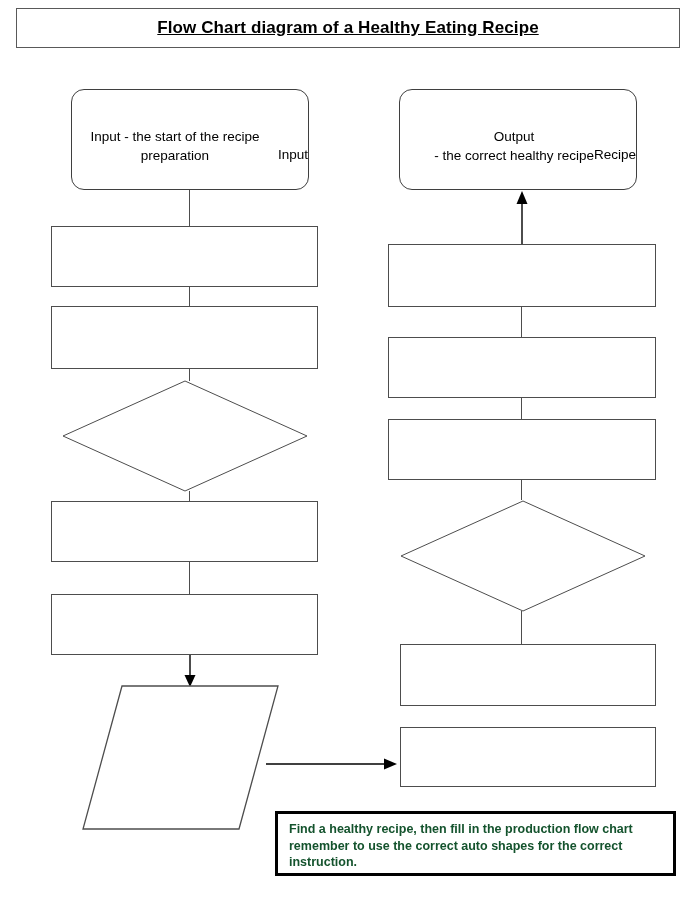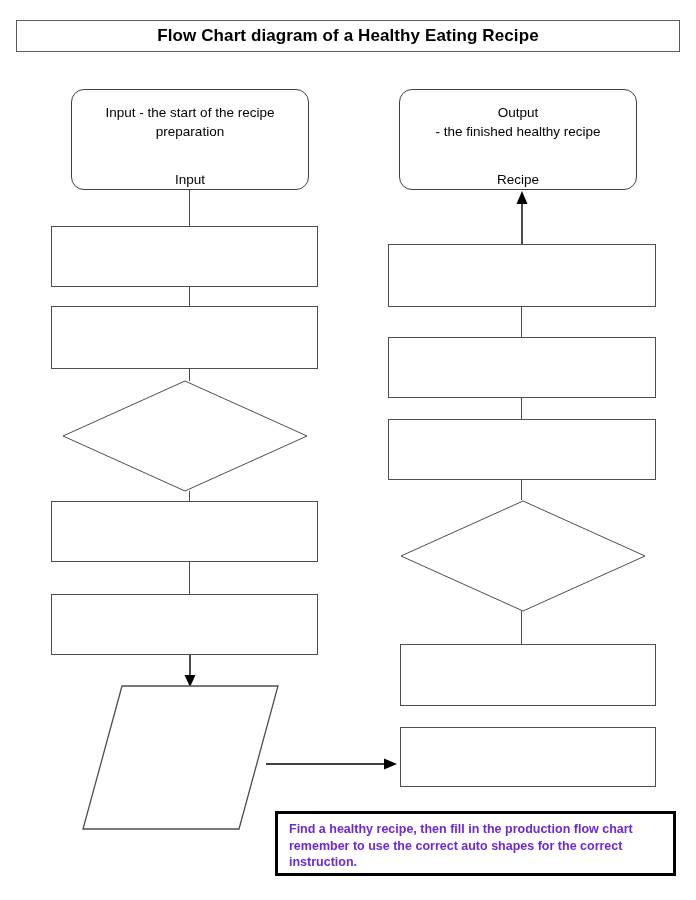--- a/index.html
+++ b/index.html
@@ -14,46 +14,47 @@
   #page {
     position: relative;
     width: 696px;
     height: 900px;
     background: #ffffff;
     overflow: hidden;
   }
   .title-box {
     position: absolute;
     left: 16px;
-    top: 20px;
+    top: 8px;
     width: 664px;
-    height: 32px;
+    height: 40px;
     border: 1px solid #595959;
     box-sizing: border-box;
     display: flex;
     align-items: center;
     justify-content: center;
     background: #ffffff;
+    text-decoration: underline;
   }
   .title-text {
     font-size: 17px;
     font-weight: bold;
     letter-spacing: 0.1px;
     color: #000000;
   }
   .terminator {
     position: absolute;
     border: 1px solid #3f3f3f;
     border-radius: 13px;
     box-sizing: border-box;
     background: #ffffff;
     display: flex;
-    flex-direction: column;
+    flex-direction: row;
     align-items: center;
-    justify-content: space-between;
+    justify-content: flex-end;
     padding-top: 13px;
   }
   .terminator .line {
     font-size: 13.5px;
     line-height: 19px;
     text-align: center;
     white-space: pre-line;
   }
   .terminator .kw {
     font-size: 13.5px;
@@ -92,21 +93,21 @@
     height: 65px;
     border: 3px solid #000000;
     box-sizing: border-box;
     background: #ffffff;
     padding: 7px 10px 0 11px;
   }
   .note-text {
     font-size: 12.5px;
     font-weight: bold;
     line-height: 16.5px;
-    color: #6d28d9;
+    color: #14532d;
   }
 </style>
 </head>
 <body>
 
 <div id="page">
 
   <div class="title-box">
     <div class="title-text">Flow Chart diagram of a Healthy Eating Recipe</div>
   </div>
@@ -155,21 +156,21 @@
     <polygon points="41,2 197,2 158,145 2,145" fill="#ffffff" stroke="#4d4d4d" stroke-width="1.3"></polygon>
   </svg>
 
   <svg class="arrow-svg" style="left:266px; top:756px;" width="132" height="16" viewBox="0 0 132 16">
     <line x1="0" y1="8" x2="120" y2="8" stroke="#000000" stroke-width="1.3"></line>
     <polygon points="131,8 118,2.5 118,13.5" fill="#000000"></polygon>
   </svg>
 
   <div class="terminator" style="left:399px; top:89px; width:238px; height:101px;">
     <div class="line">Output
-- the finished healthy recipe</div>
+- the correct healthy recipe</div>
     <div class="kw">Recipe</div>
   </div>
 
   <svg class="arrow-svg" style="left:513px; top:191px;" width="18" height="54" viewBox="0 0 18 54">
     <line x1="9" y1="53" x2="9" y2="10" stroke="#000000" stroke-width="1.4"></line>
     <polygon points="9,0 3.5,13 14.5,13" fill="#000000"></polygon>
   </svg>
 
   <div class="proc-box" style="left:388px; top:244px; width:268px; height:63px;">
     <span></span>

